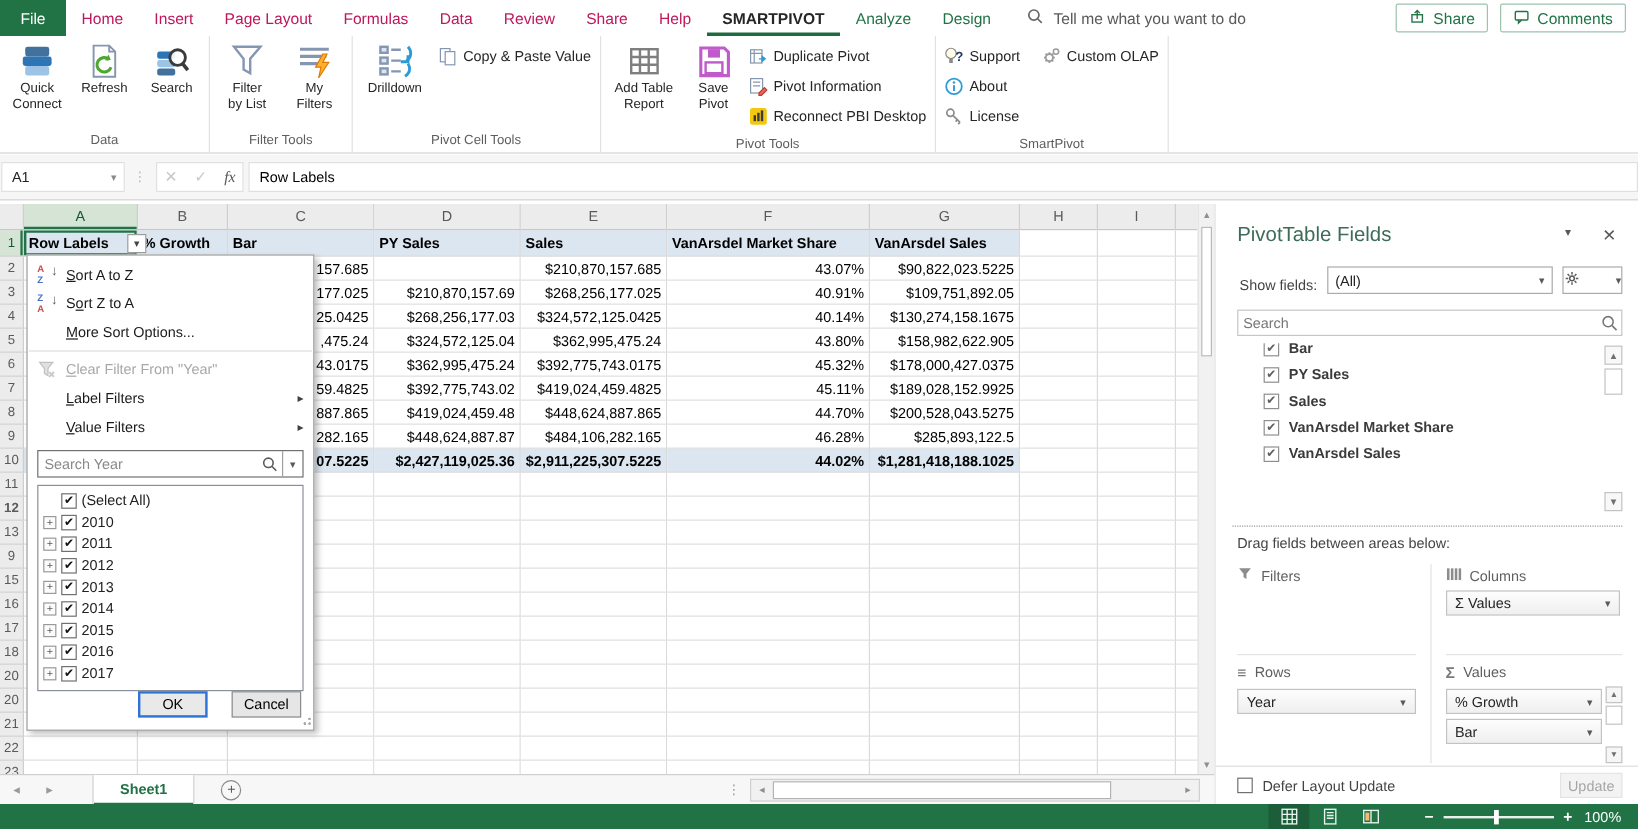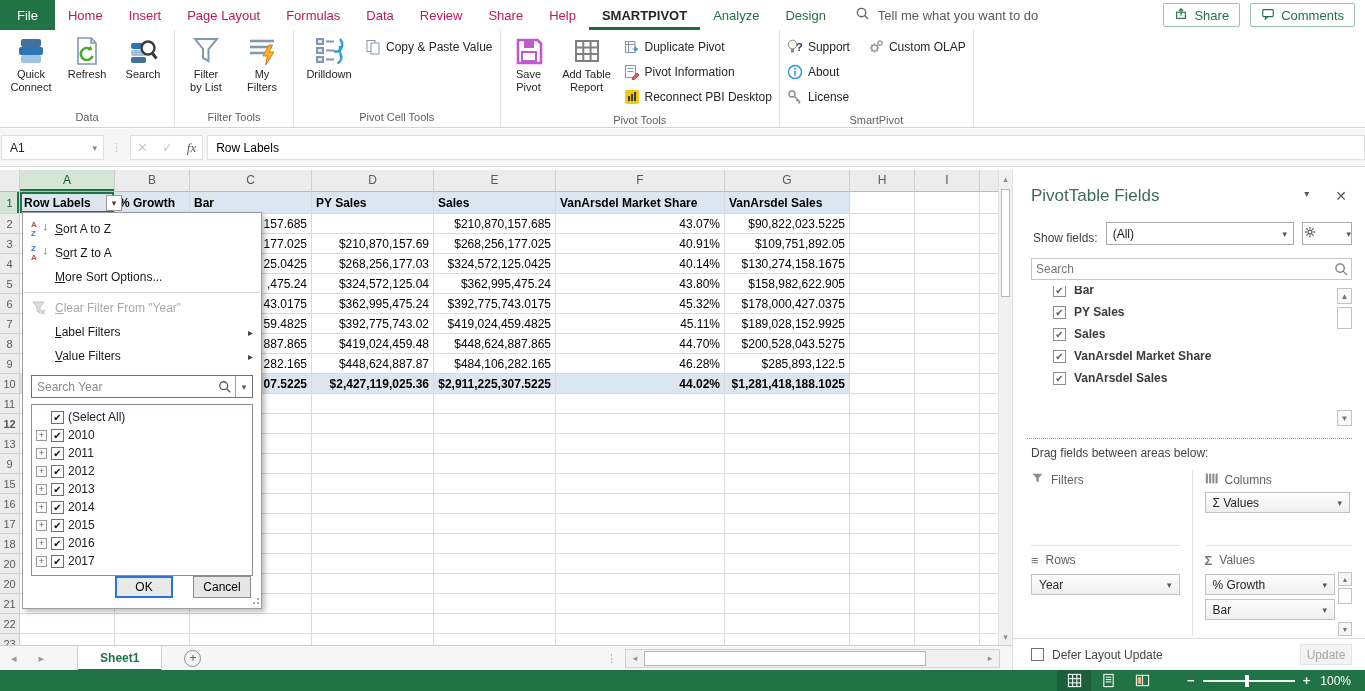--- a/index.html
+++ b/index.html
@@ -306,43 +306,43 @@
                 </svg></span>
             <span>Copy &amp; Paste Value</span>
           </div>
         </div>
       </div>
       <div class="rlabel">Pivot Cell Tools</div>
     </div>
 
     <div class="rgroup">
       <div class="rbody">
-        <div class="bigbtn" style="width:50px">
-          <span class="ric">
-              <svg viewBox="0 0 32 32">
-                <path d="M5 5h19.5L28 8.5V28H5z" fill="#fff" stroke="#c05bcb" stroke-width="2.6"></path>
-                <rect x="11" y="6" width="10" height="7" fill="#c05bcb"></rect>
-                <rect x="9" y="17" width="14" height="9" fill="none" stroke="#c05bcb" stroke-width="2"></rect>
-              </svg>
-            </span>
-          <span class="bl"><span>Save</span><br><span>Pivot</span></span>
-        </div>
         <div class="bigbtn" style="width:66px">
           <span class="ric">
               <svg viewBox="0 0 32 32">
                 <rect x="5" y="6" width="22" height="20" fill="#fff" stroke="#7f7f7f" stroke-width="2"></rect>
                 <g stroke="#7f7f7f" stroke-width="2">
                   <line x1="5" y1="12.5" x2="27" y2="12.5"></line>
                   <line x1="5" y1="19" x2="27" y2="19"></line>
                   <line x1="12.3" y1="6" x2="12.3" y2="26"></line>
                   <line x1="19.6" y1="6" x2="19.6" y2="26"></line>
                 </g>
               </svg>
             </span>
           <span class="bl"><span>Add Table</span><br><span>Report</span></span>
+        </div>
+        <div class="bigbtn" style="width:50px">
+          <span class="ric">
+              <svg viewBox="0 0 32 32">
+                <path d="M5 5h19.5L28 8.5V28H5z" fill="#fff" stroke="#c05bcb" stroke-width="2.6"></path>
+                <rect x="11" y="6" width="10" height="7" fill="#c05bcb"></rect>
+                <rect x="9" y="17" width="14" height="9" fill="none" stroke="#c05bcb" stroke-width="2"></rect>
+              </svg>
+            </span>
+          <span class="bl"><span>Save</span><br><span>Pivot</span></span>
         </div>
         <div class="smallcol">
           <div class="smallbtn">
             <span class="ric16"><svg viewBox="0 0 16 16">
                   <rect x="1.5" y="2.5" width="9.5" height="11" fill="#fff" stroke="#8496b0"></rect>
                   <line x1="1.5" y1="5.5" x2="11" y2="5.5" stroke="#8496b0"></line>
                   <line x1="4.5" y1="2.5" x2="4.5" y2="13.5" stroke="#8496b0"></line>
                   <path d="M8.5 10h4M11 7.8l2.8 2.2-2.8 2.2z" stroke="#2e9bd6" fill="#2e9bd6"></path>
                 </svg></span>
             <span>Duplicate Pivot</span>

